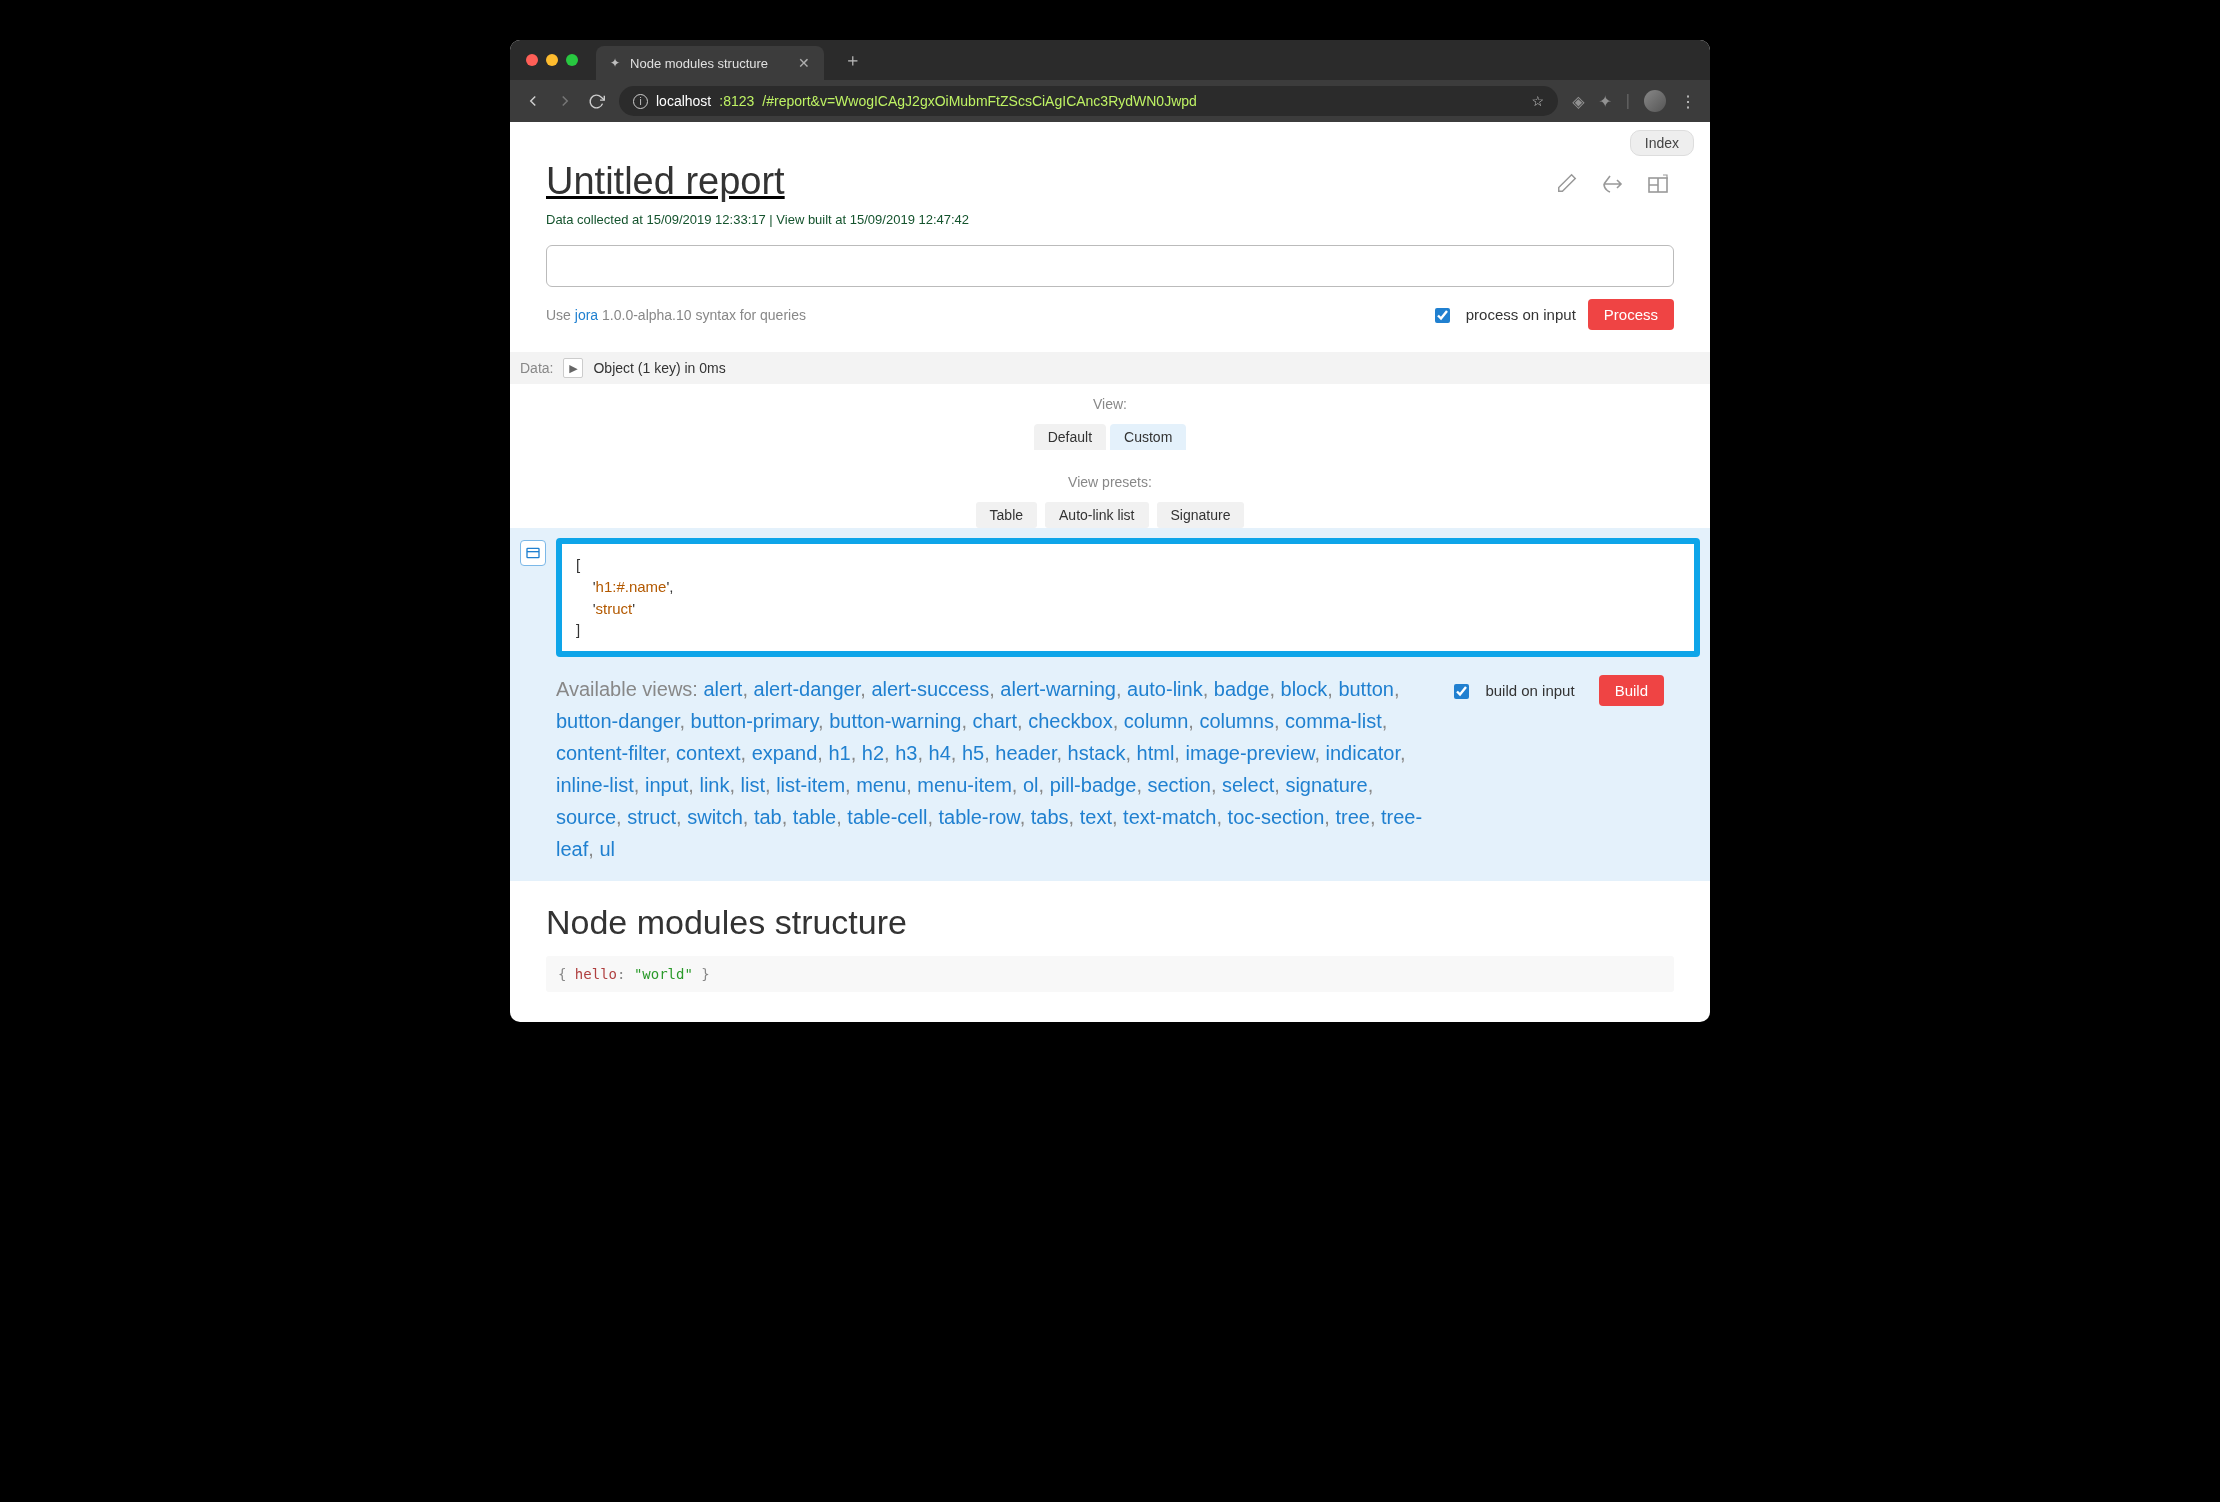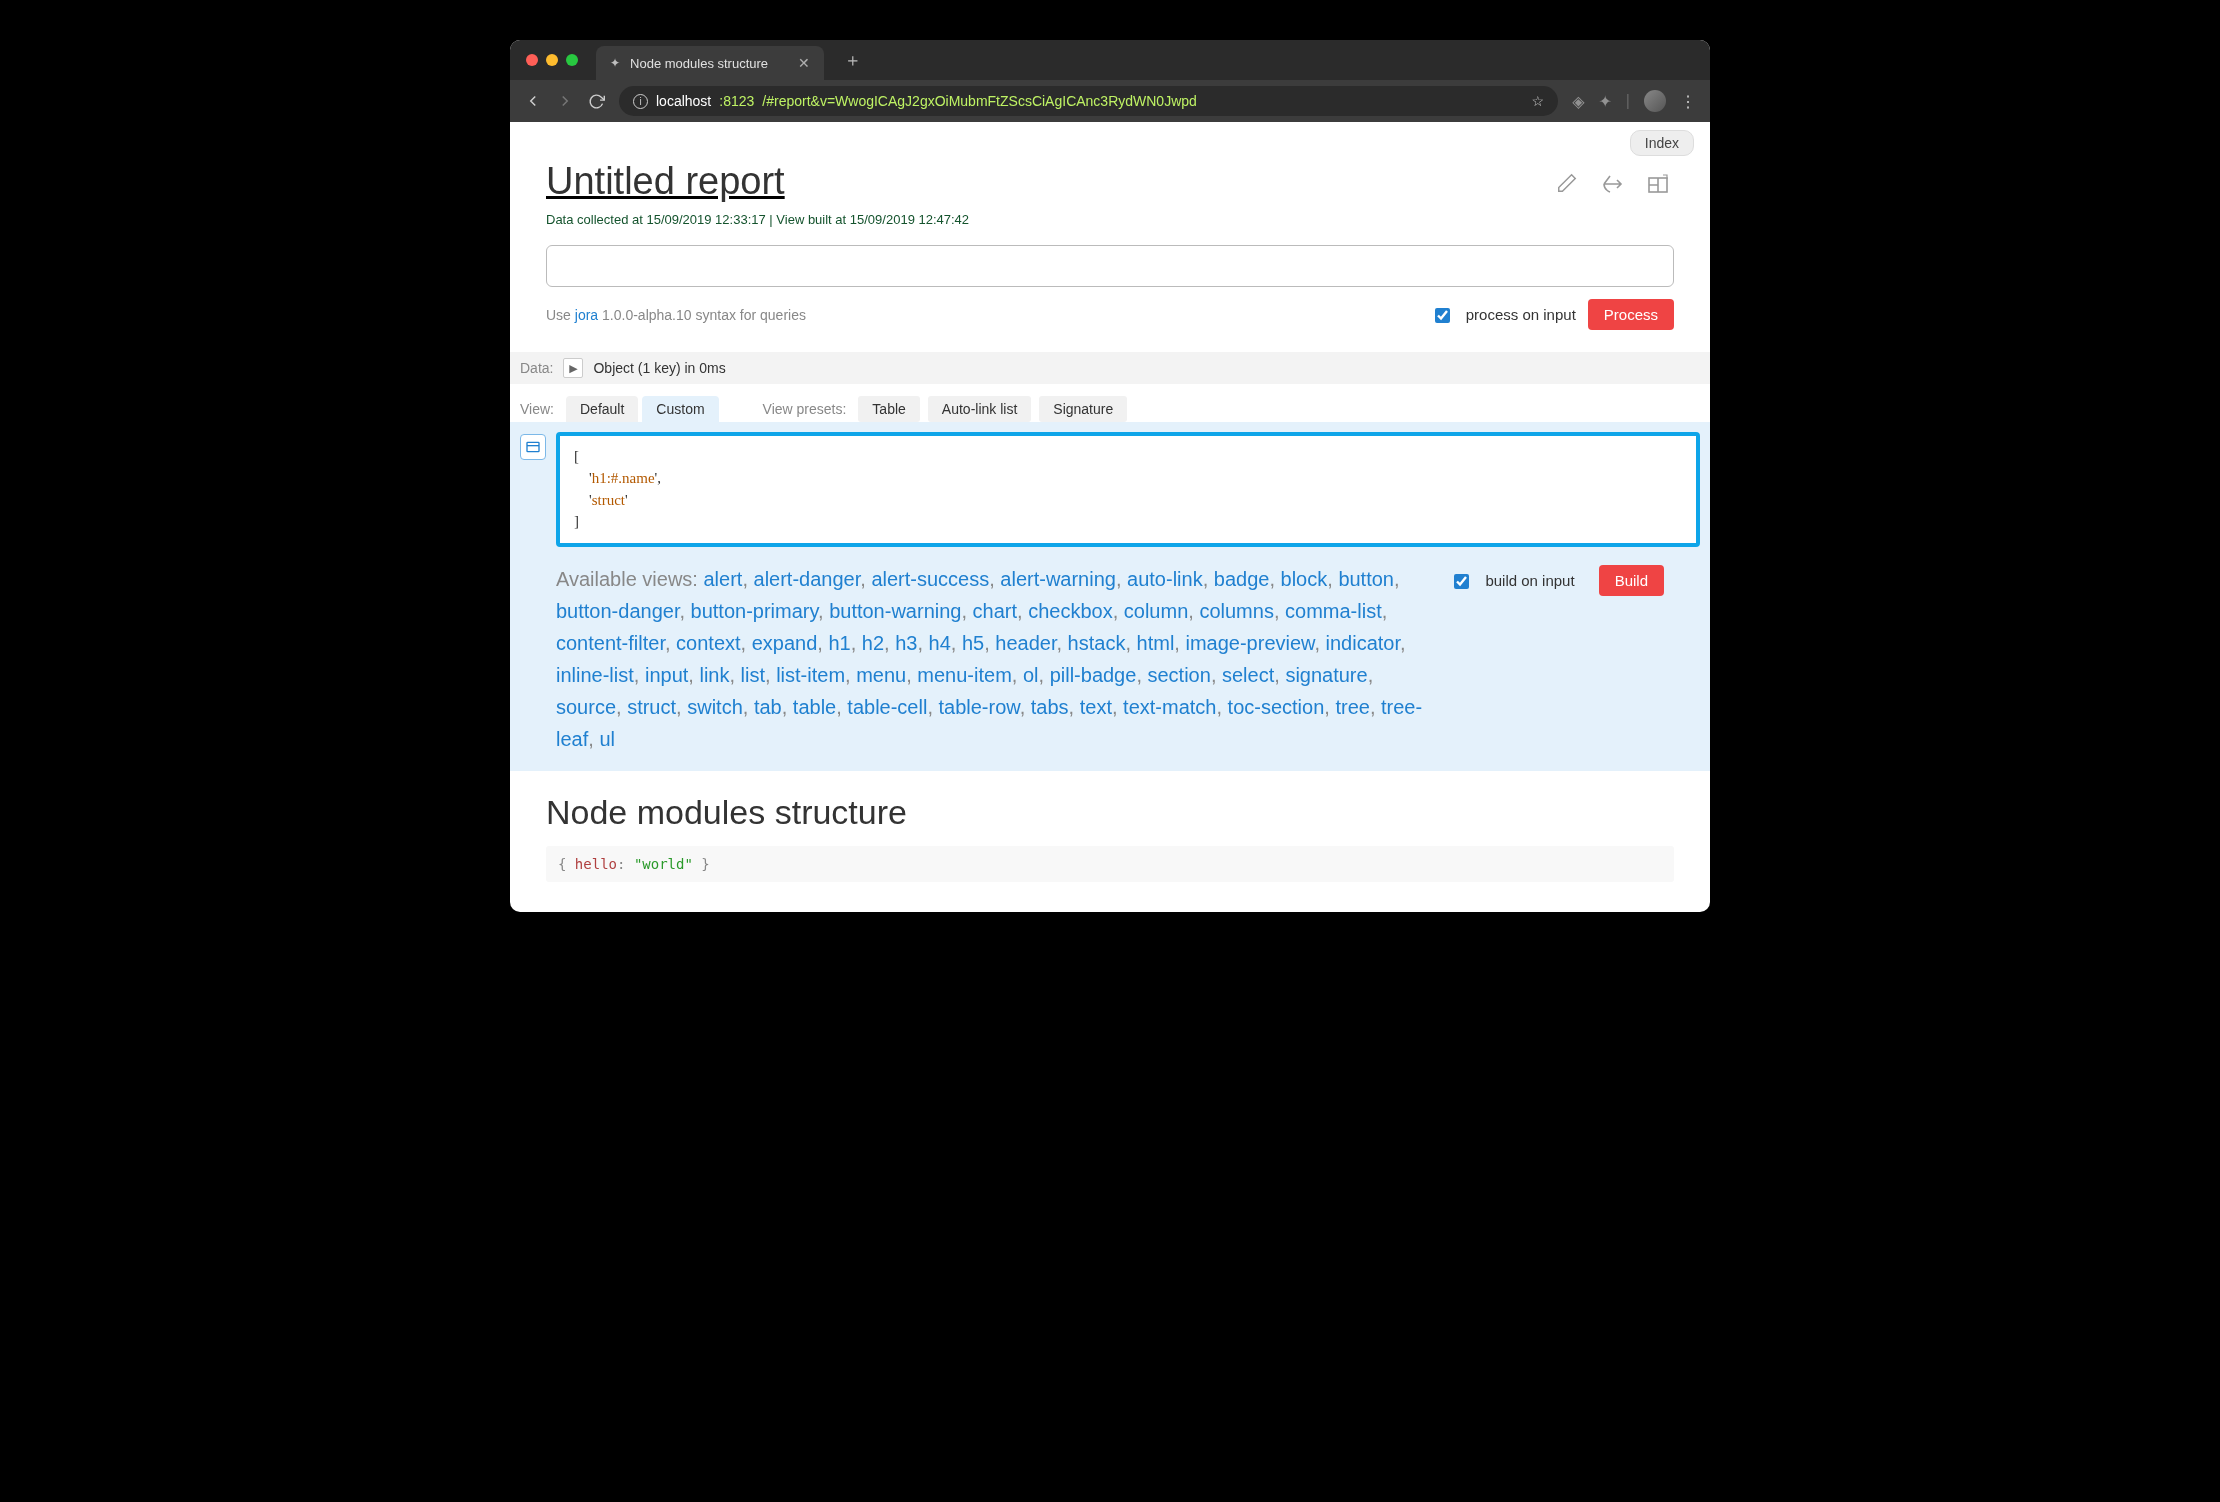--- a/index.html
+++ b/index.html
@@ -139,20 +139,21 @@
   border-radius: 2px;
 }
 .data-row .value { color: #333; }
 
 .view-row {
   display: flex;
   align-items: center;
   gap: 12px;
   padding: 12px 10px 0;
   font-size: 14px;
+  flex-direction: column;
 }
 .view-row .label { color: #888; }
 .view-tabs { display: flex; gap: 4px; }
 .view-tab {
   background: #f1f1f1;
   padding: 5px 14px;
   border-radius: 4px 4px 0 0;
   cursor: pointer;
   color: #333;
 }
@@ -179,24 +180,24 @@
   border-radius: 4px;
   display: flex; align-items: center; justify-content: center;
   color: #2080d0;
   cursor: pointer;
   background: #fff;
   margin-top: 2px;
 }
 .code-editor {
   flex: 1;
   background: #fff;
-  border: 4px solid #0ea5e9;
+  border: 6px solid #0ea5e9;
   border-radius: 4px;
   padding: 10px 14px;
-  font-family: Liberation Serif, serif;
+  font-family: Liberation Sans, sans-serif;
   font-size: 15px;
   line-height: 1.45;
   color: #333;
   white-space: pre;
 }
 .code-editor .str { color: #b35900; }
 
 .views-help {
   background: #e4f1fb;
   padding: 6px 46px 16px;

